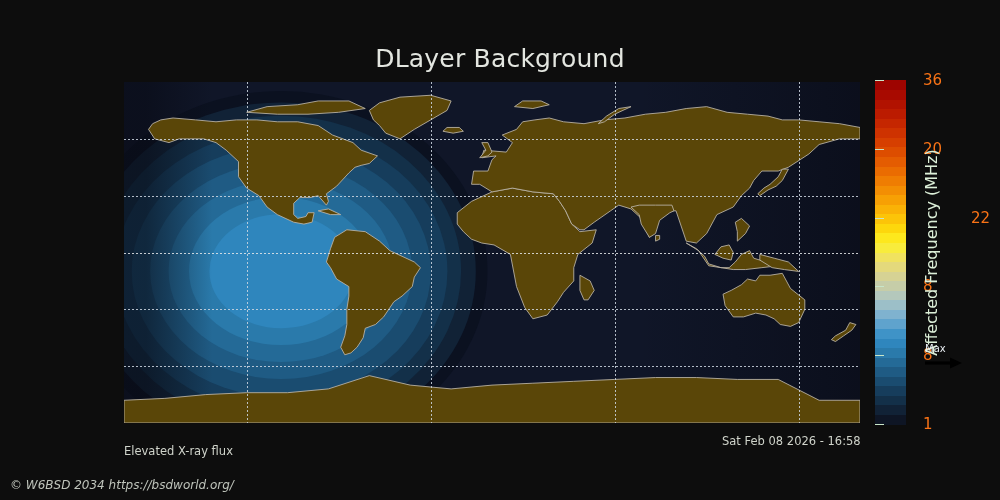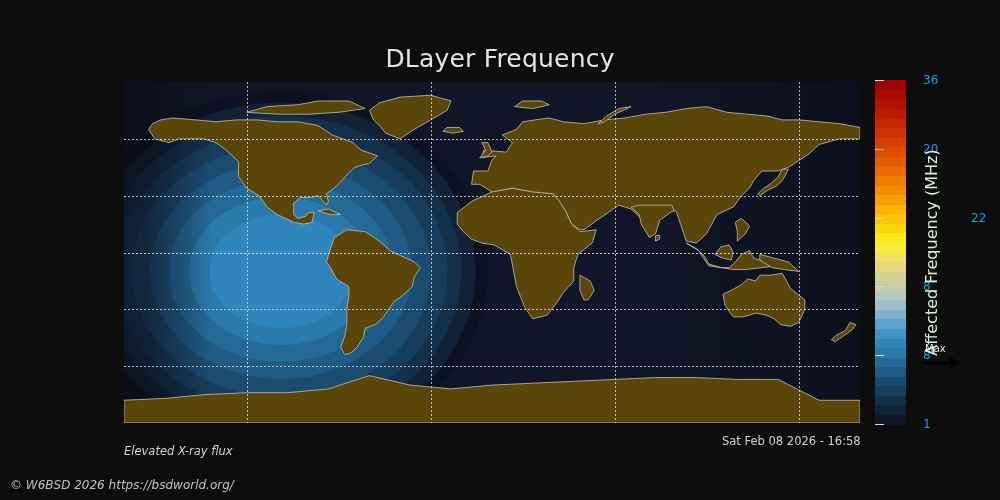--- a/index.html
+++ b/index.html
@@ -48,21 +48,21 @@
 
   
   .cbar{
     position:absolute;left:875px;top:80px;width:31px;height:344px;
   }
   .cbar-seg{position:absolute;left:0;width:100%;}
   .cb-tick{
     position:absolute;left:34px;width:9px;height:1px;background:#c8e6c9;
   }
   .cb-tlabel{
-    position:absolute;left:48px;font-size:12px;color:#0ea5e9;
+    position:absolute;left:48px;font-size:15px;color:#f97316;
     transform:translateY(-50%);white-space:nowrap;
   }
   .cb-axis-label{
     position:absolute;left:917px;top:82px;height:341px;width:28px;
     display:flex;align-items:center;justify-content:center;
   }
   .cb-axis-label span{
     transform:rotate(-90deg);white-space:nowrap;
     font-size:16px;color:#dcefd8;
   }
@@ -74,36 +74,36 @@
     line-height:10px;
   }
   .maxmark .marrow{position:absolute;left:0;top:12px;}
 
   
   .note{
     position:absolute;left:124px;font-size:11.5px;color:#cfd3ca;
     white-space:nowrap;
   }
   .note1{top:430px;}
-  .note2{top:444px;font-style:italic;}
+  .note2{top:444px;}
   .stamp{
     position:absolute;left:722px;top:434px;font-size:11.5px;color:#cfd3ca;
     white-space:nowrap;
   }
   .credit{
     position:absolute;left:10px;top:478px;font-size:12px;color:#bfc4bb;
     font-style:italic;white-space:nowrap;
   }
 </style>
 </head>
 <body>
 
 <div id="root">
 
-  <div class="title">DLayer Frequency</div>
+  <div class="title">DLayer Background</div>
 
   <div class="plot">
 
     <div class="plot-layer" id="blobs">
         <div class="blob" style="--cx: 157.42222222222222px; --cy: 189.44444444444446px; --w: 412.97777777777776px; --h: 359.94444444444446px; --c: #0b1120;"></div>
         <div class="blob" style="--cx: 157.42222222222222px; --cy: 189.44444444444446px; --w: 388.44444444444446px; --h: 337.2111111111111px; --c: #112236;"></div>
         <div class="blob" style="--cx: 157.42222222222222px; --cy: 189.44444444444446px; --w: 359.8222222222222px; --h: 310.68888888888887px; --c: #133049;"></div>
         <div class="blob" style="--cx: 157.42222222222222px; --cy: 189.44444444444446px; --w: 331.2px; --h: 280.3777777777778px; --c: #163d5c;"></div>
         <div class="blob" style="--cx: 157.42222222222222px; --cy: 189.44444444444446px; --w: 298.4888888888889px; --h: 250.06666666666666px; --c: #1a4c70;"></div>
         <div class="blob" style="--cx: 157.42222222222222px; --cy: 189.44444444444446px; --w: 261.6888888888889px; --h: 215.96666666666667px; --c: #1f5b84;"></div>
@@ -214,14 +214,14 @@
   <div class="maxmark">
     <div class="mtxt">Max</div>
     <svg class="marrow" width="40" height="14" viewBox="0 0 40 14">
       <path d="M1 7 H28" stroke="#000" stroke-width="3.2"></path>
       <path d="M26 1.5 L38 7 L26 12.5 Z" fill="#000"></path>
     </svg>
   </div>
 
   <div class="note note2">Elevated X-ray flux</div>
   <div class="stamp">Sat Feb 08 2026 - 16:58</div>
-  <div class="credit">© W6BSD 2026 https://bsdworld.org/</div>
+  <div class="credit">© W6BSD 2034 https://bsdworld.org/</div>
 </div>
 
 </body></html>

